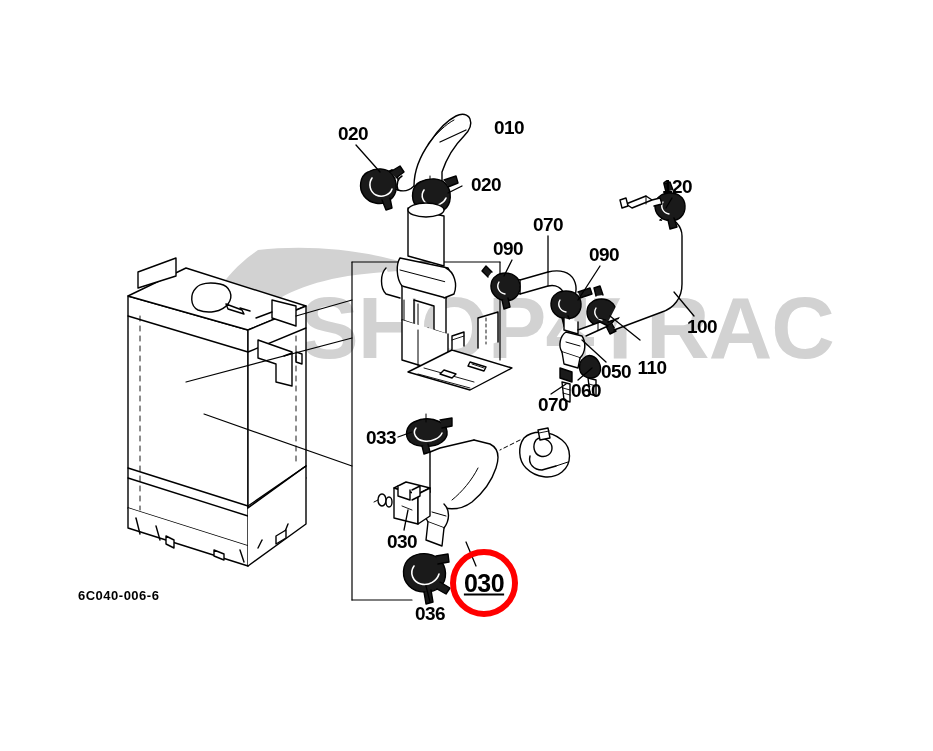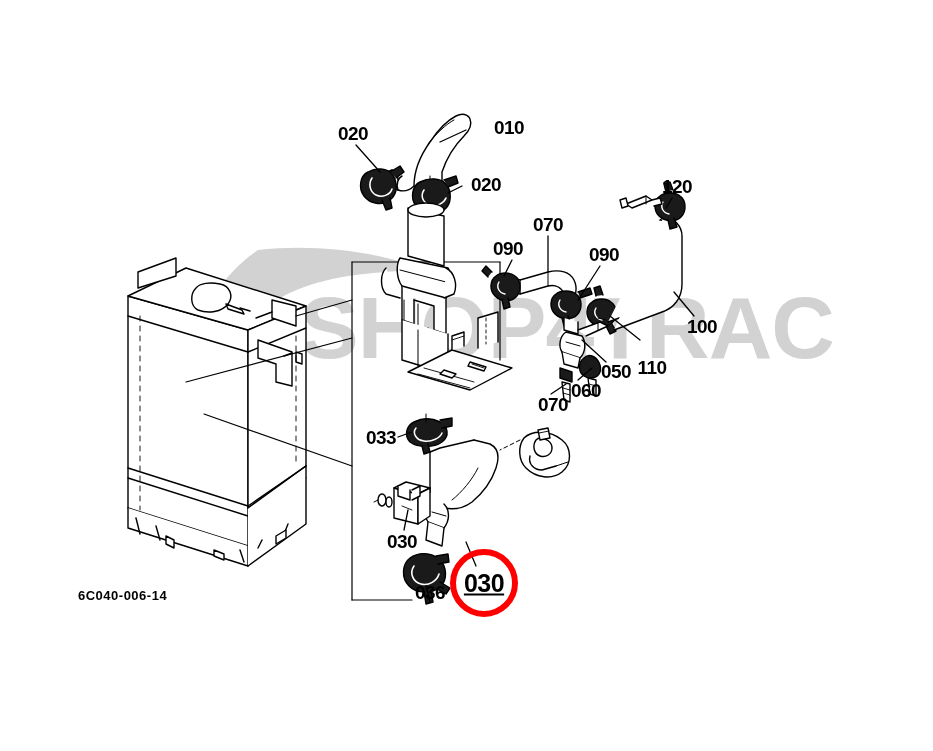--- a/index.html
+++ b/index.html
@@ -348,18 +348,18 @@
   <div class="callout" style="left:548px; top:224px;">070</div>
   <div class="callout" style="left:508px; top:248px;">090</div>
   <div class="callout" style="left:604px; top:254px;">090</div>
   <div class="callout" style="left:702px; top:326px;">100</div>
   <div class="callout" style="left:652px; top:367px;">110</div>
   <div class="callout" style="left:616px; top:371px;">050</div>
   <div class="callout" style="left:586px; top:390px;">060</div>
   <div class="callout" style="left:553px; top:404px;">070</div>
   <div class="callout" style="left:381px; top:437px;text-align:center;">033</div>
   <div class="callout" style="left:402px; top:541px;">030</div>
-  <div class="callout" style="left:430px; top:592px;">036</div>
+  <div class="callout" style="left:430px; top:613px;">036</div>
   <div class="callout highlighted" style="left:484px; top:583px;">030</div>
 
-  <div id="drawing-number">6C040-006-14</div>
+  <div id="drawing-number">6C040-006-6</div>
 
 </div>
 
 </body></html>

